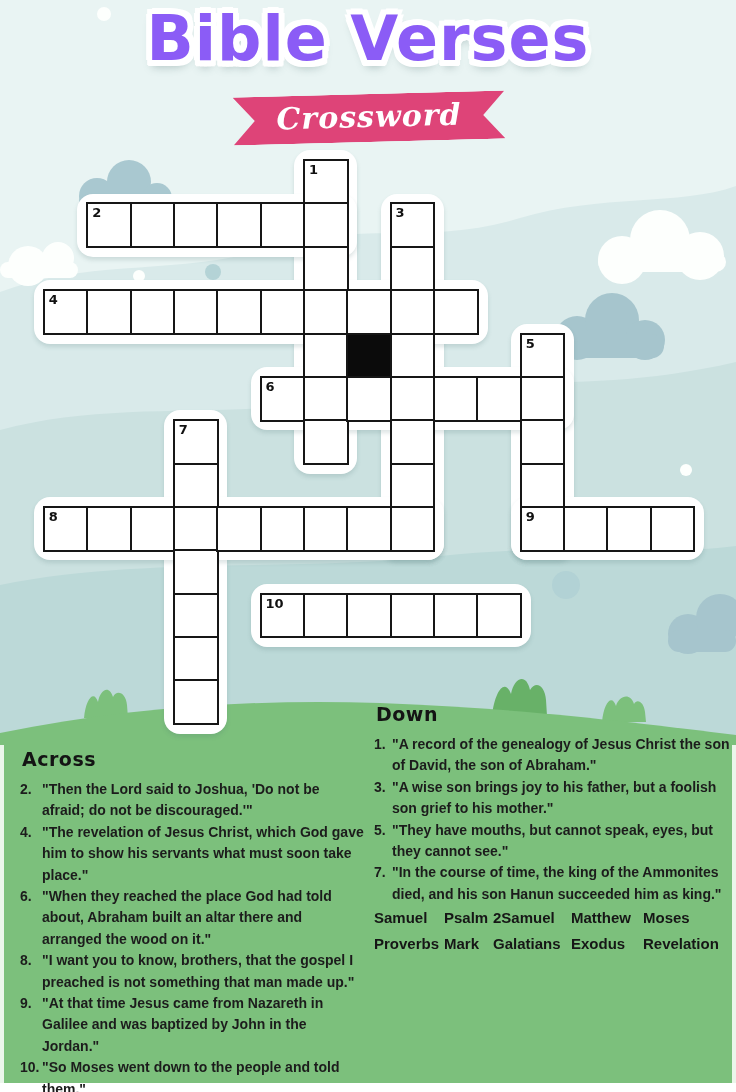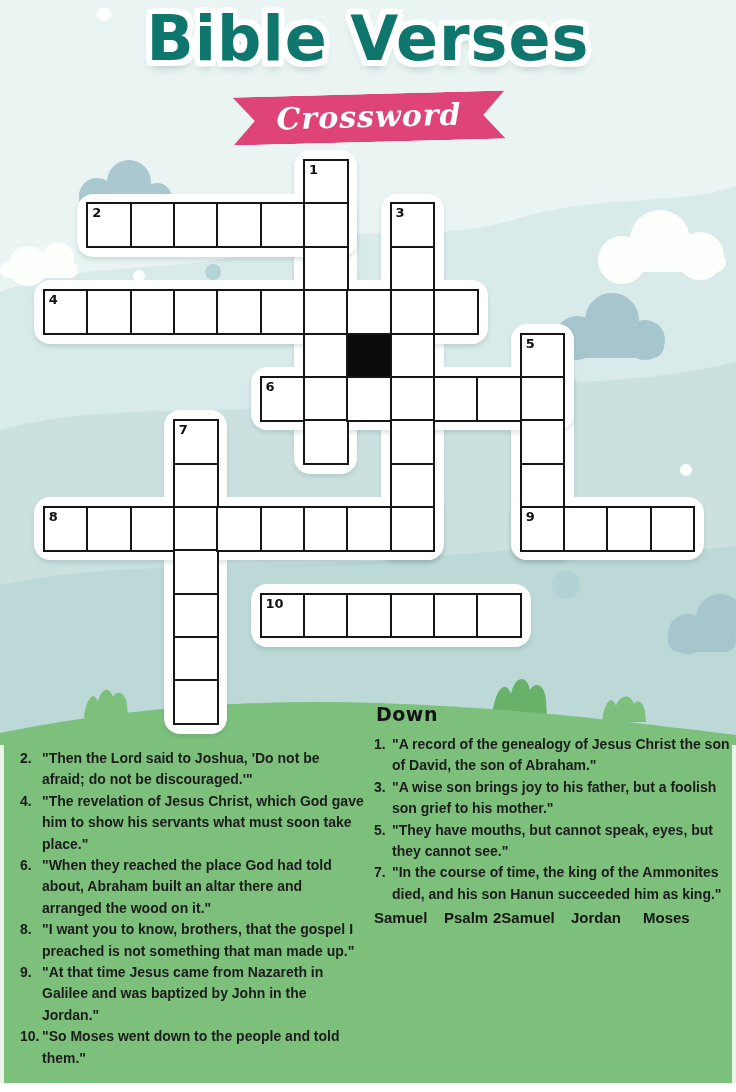--- a/index.html
+++ b/index.html
@@ -3,21 +3,21 @@
 <meta charset="utf-8">
 <style>
   html,body{margin:0;padding:0;background:#888;}
   .page{position:relative;width:736px;height:1092px;overflow:hidden;background:#e9f4f3;
         font-family:"Liberation Sans",sans-serif;margin:0 auto;}
   .scene{position:absolute;left:0;top:0;}
 
   
   .title{position:absolute;left:0;right:0;top:2px;margin:0;text-align:center;
     font-family:"DejaVu Sans",sans-serif;font-weight:900;font-size:62px;letter-spacing:1px;
-    color:#0f766e;
+    color:#8b5cf6;
     text-shadow:-5px -5px 0 #fff,5px -5px 0 #fff,-5px 5px 0 #fff,5px 5px 0 #fff,
       -6px 0 0 #fff,6px 0 0 #fff,0 -6px 0 #fff,0 6px 0 #fff,
       -4px 6px 0 #fff,4px 6px 0 #fff,0 7px 9px rgba(100,130,130,.45);}
 
   
   .ribbon{position:absolute;left:233px;top:94px;width:272px;height:48px;background:#de4478;
     clip-path:polygon(0 0,100% 0,92% 50%,100% 100%,0 100%,8% 50%);
     display:flex;align-items:center;justify-content:center;transform:rotate(-1.5deg);}
   .ribbon-text{font-family:"DejaVu Serif",serif;font-style:italic;font-weight:700;
     font-size:30px;color:#fff;letter-spacing:1px;padding-bottom:3px;}
@@ -195,20 +195,21 @@
       </div>
       <div class="cell" style="left: 302.9px; top: 592.6px; width: 45.75px; height: 45.75px;"></div>
       <div class="cell" style="left: 346.25px; top: 592.6px; width: 45.75px; height: 45.75px;"></div>
       <div class="cell" style="left: 389.6px; top: 592.6px; width: 45.75px; height: 45.75px;"></div>
       <div class="cell" style="left: 432.95px; top: 592.6px; width: 45.75px; height: 45.75px;"></div>
       <div class="cell" style="left: 476.3px; top: 592.6px; width: 45.75px; height: 45.75px;"></div>
       <div class="cell black" style="left: 346.25px; top: 332.5px; width: 45.75px; height: 45.75px;"></div>
     </div>
 
   <section class="clues clues-left">
+    <h2>Across</h2>
     <div id="across-list">
         <div class="clue">
           <span class="num">2.</span>
           <span class="txt">"Then the Lord said to Joshua, 'Do not be afraid; do not be discouraged.'"</span>
         </div>
         <div class="clue">
           <span class="num">4.</span>
           <span class="txt">"The revelation of Jesus Christ, which God gave him to show his servants what must soon take place."</span>
         </div>
         <div class="clue">
@@ -248,19 +249,26 @@
         <div class="clue">
           <span class="num">7.</span>
           <span class="txt">"In the course of time, the king of the Ammonites died, and his son Hanun succeeded him as king."</span>
         </div>
       </div>
     <div id="word-bank">
         <div class="wb-row">
           <span>Samuel</span>
           <span>Psalm</span>
           <span>2Samuel</span>
-          <span>Jordan</span>
+          <span>Matthew</span>
           <span>Moses</span>
         </div>
+        <div class="wb-row">
+          <span>Proverbs</span>
+          <span>Mark</span>
+          <span>Galatians</span>
+          <span>Exodus</span>
+          <span>Revelation</span>
+        </div>
       </div>
   </section>
 
 </div>
 
 </body></html>

